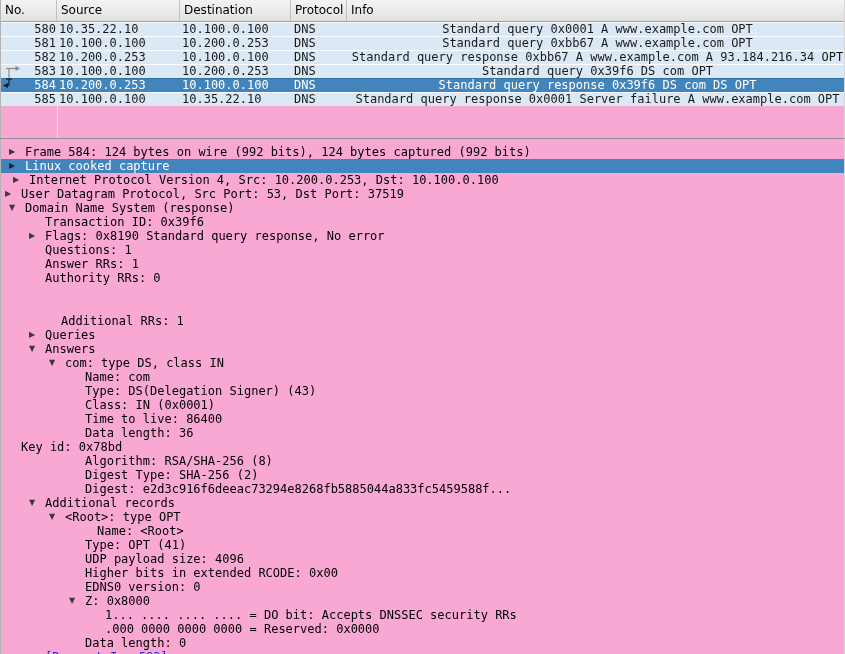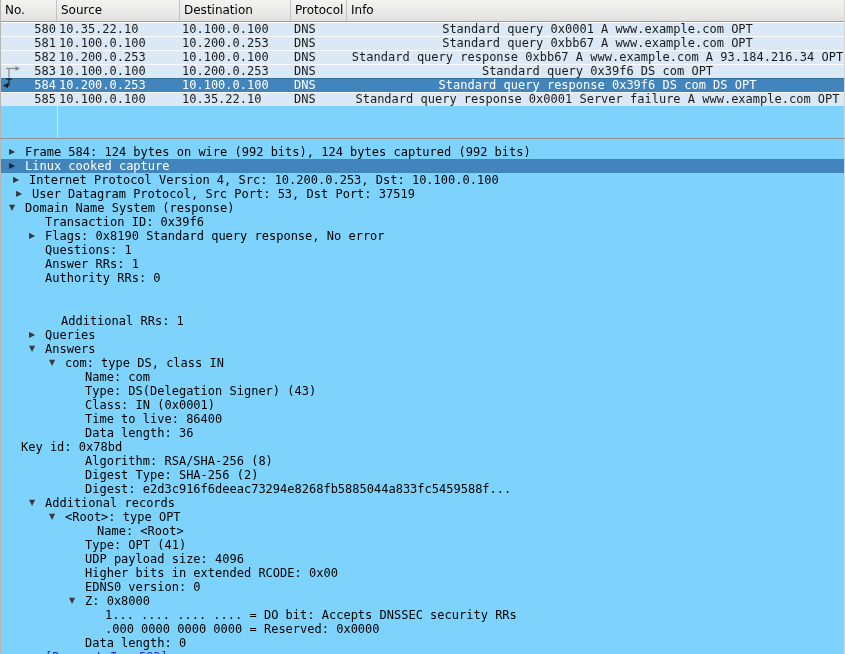--- a/index.html
+++ b/index.html
@@ -1,21 +1,21 @@
 <!DOCTYPE html>
 <html><head>
 <meta charset="utf-8">
 <style>
   html,body{margin:0;padding:0;}
   body{
     width:845px;height:654px;overflow:hidden;background:#ffffff;
     font-family:"DejaVu Sans Mono","Liberation Mono",monospace;
     font-size:12px;color:#1a1a1a;position:relative;
   }
-  .pane{position:absolute;left:0;right:0;box-sizing:border-box;background:#7dd3fc;}
+  .pane{position:absolute;left:0;right:0;box-sizing:border-box;background:#f9a8d4;}
   #packet-pane{top:0;height:139px;border-bottom:1px solid #8f8f8f;border-left:1px solid #b4b4b4;border-right:1px solid #d6d6d6;}
   #details-pane{top:139px;bottom:0;padding-top:6px;border-left:1px solid #b4b4b4;border-right:1px solid #d6d6d6;overflow:hidden;}
 
   
   .header{display:flex;height:21px;background:linear-gradient(#f3f3f2,#e2e2e0);
     border-bottom:1px solid #9e9e9e;font-family:"DejaVu Sans","Liberation Sans",sans-serif;}
   .hcell{box-sizing:border-box;border-right:1px solid #c2c2c2;padding:3px 0 0 4px;font-size:12px;color:#000;overflow:hidden;white-space:nowrap;}
   .hcell.col-no{width:56px;}
   .hcell.col-source{width:123px;}
   .hcell.col-destination{width:111px;}
@@ -117,21 +117,21 @@
       </div>
     </div>
   <div id="col-line"></div>
 </div>
 
 <div id="details-pane" class="pane">
   <div>
       <div class="drow" style="padding-left: 4px;"><span class="arrow">▶</span><span class="dtext">Frame 584: 124 bytes on wire (992 bits), 124 bytes captured (992 bits)</span></div>
       <div class="drow selected" style="padding-left: 4px;"><span class="arrow">▶</span><span class="dtext">Linux cooked capture</span></div>
       <div class="drow" style="padding-left: 8px;"><span class="arrow">▶</span><span class="dtext">Internet Protocol Version 4, Src: 10.200.0.253, Dst: 10.100.0.100</span></div>
-      <div class="drow" style="padding-left: 11px;"><span class="arrow">▶</span><span class="dtext">User Datagram Protocol, Src Port: 53, Dst Port: 37519</span></div>
+      <div class="drow" style="padding-left: 0;"><span class="arrow">▶</span><span class="dtext">User Datagram Protocol, Src Port: 53, Dst Port: 37519</span></div>
       <div class="drow" style="padding-left: 4px;"><span class="arrow">▼</span><span class="dtext">Domain Name System (response)</span></div>
       <div class="drow" style="padding-left: 24px;"><span class="arrow"></span><span class="dtext">Transaction ID: 0x39f6</span></div>
       <div class="drow" style="padding-left: 24px;"><span class="arrow">▶</span><span class="dtext">Flags: 0x8190 Standard query response, No error</span></div>
       <div class="drow" style="padding-left: 24px;"><span class="arrow"></span><span class="dtext">Questions: 1</span></div>
       <div class="drow" style="padding-left: 24px;"><span class="arrow"></span><span class="dtext">Answer RRs: 1</span></div>
       <div class="drow" style="padding-left: 24px;"><span class="arrow"></span><span class="dtext">Authority RRs: 0</span></div>
       <div class="drow" style="padding-left: 40px; margin-top: 29px;"><span class="arrow"></span><span class="dtext">Additional RRs: 1</span></div>
       <div class="drow" style="padding-left: 24px;"><span class="arrow">▶</span><span class="dtext">Queries</span></div>
       <div class="drow" style="padding-left: 24px;"><span class="arrow">▼</span><span class="dtext">Answers</span></div>
       <div class="drow" style="padding-left: 44px;"><span class="arrow">▼</span><span class="dtext">com: type DS, class IN</span></div>

